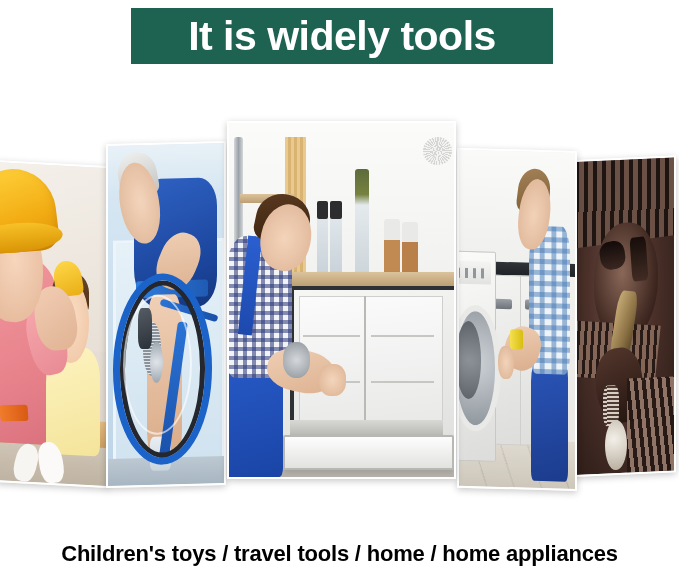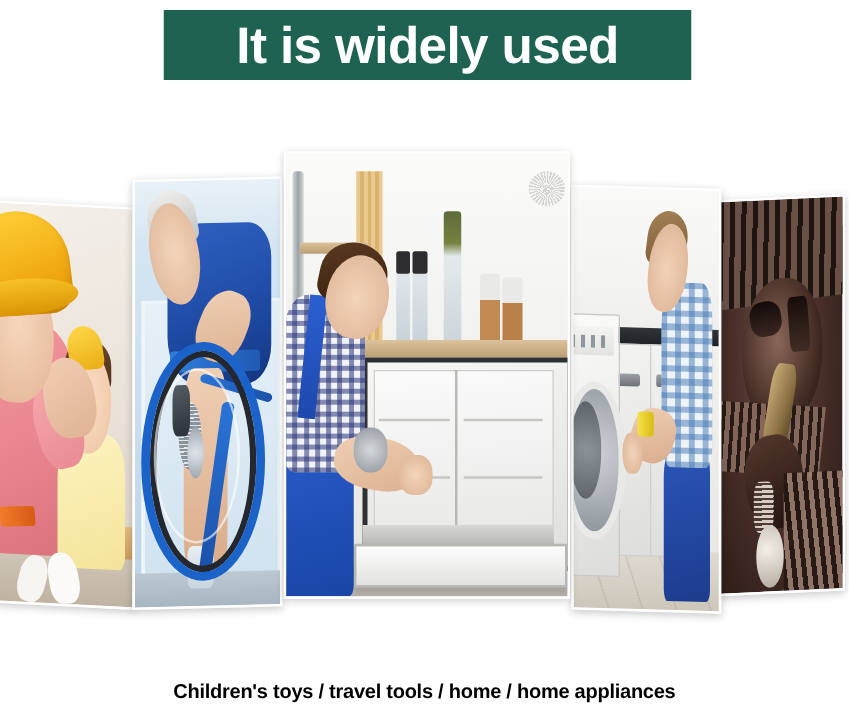--- a/index.html
+++ b/index.html
@@ -356,31 +356,31 @@
   
   #bottom-caption {
     position: absolute;
     left: 0;
     top: 540px;
     width: 679px;
     text-align: center;
     color: #000000;
     font-family: "Liberation Sans", sans-serif;
     font-weight: bold;
-    font-size: 16px;
+    font-size: 22px;
     line-height: 28px;
     letter-spacing: -0.2px;
     white-space: nowrap;
   }
 </style>
 </head>
 <body>
 
 <div id="header-banner">
-  <div id="header-title">It is widely used</div>
+  <div id="header-title">It is widely tools</div>
 </div>
 
 <div id="panel-gallery">
 
   <div class="panel" id="panel-1">
     <div class="panel-scene">
       <div class="s1-bg"></div>
       <div class="s1-wall"></div>
       <div class="s1-bench"></div>
       <div class="s1-floor"></div>

